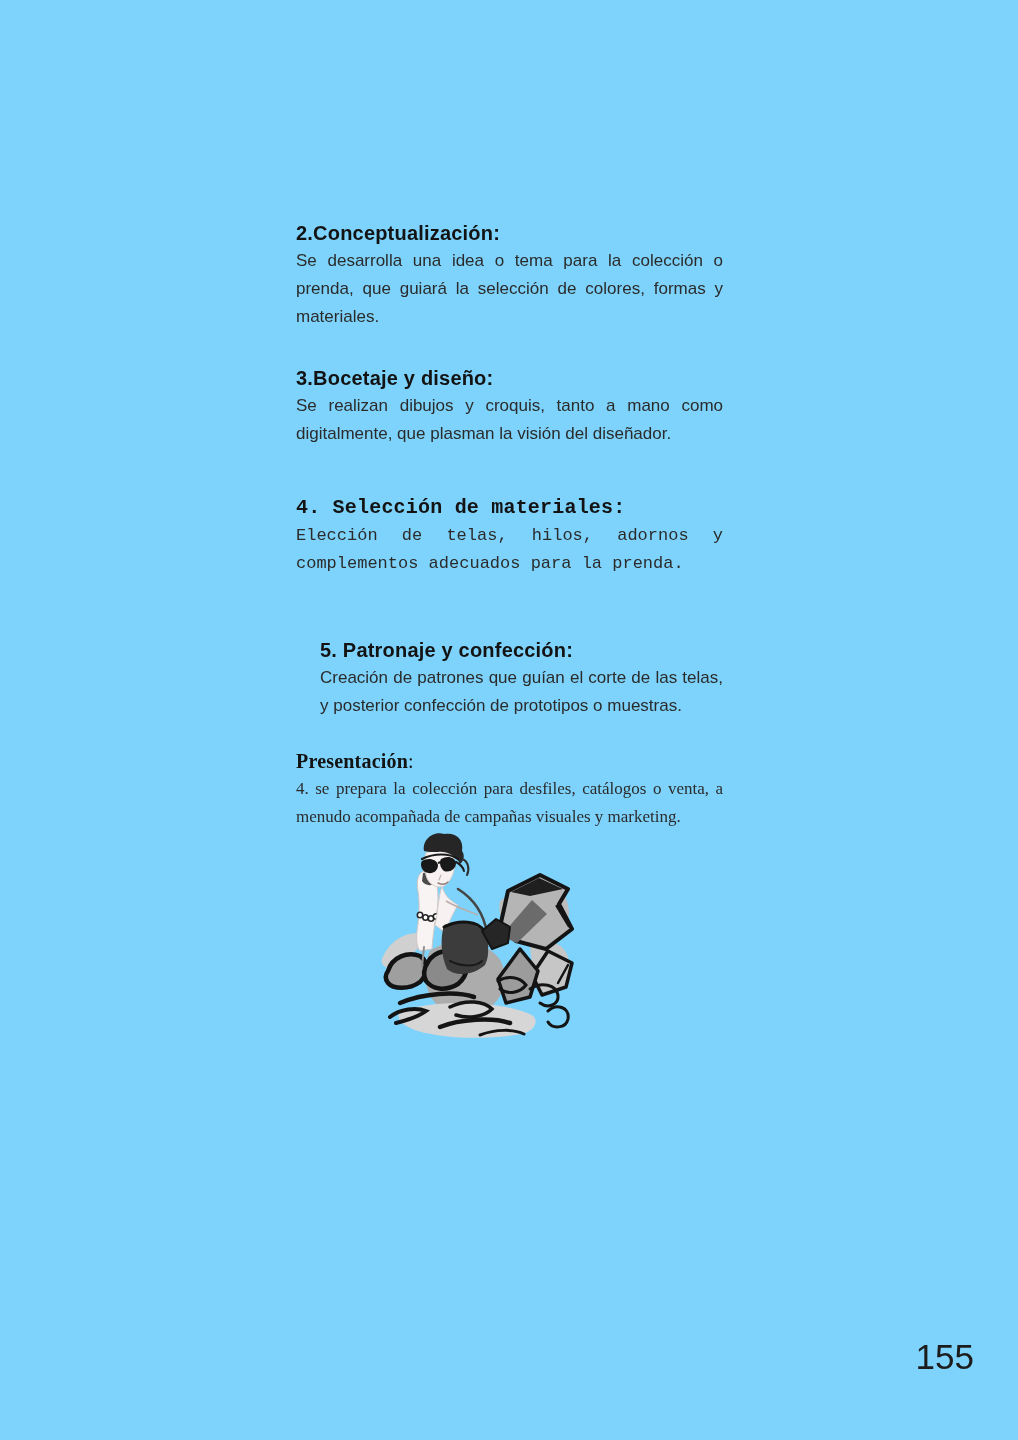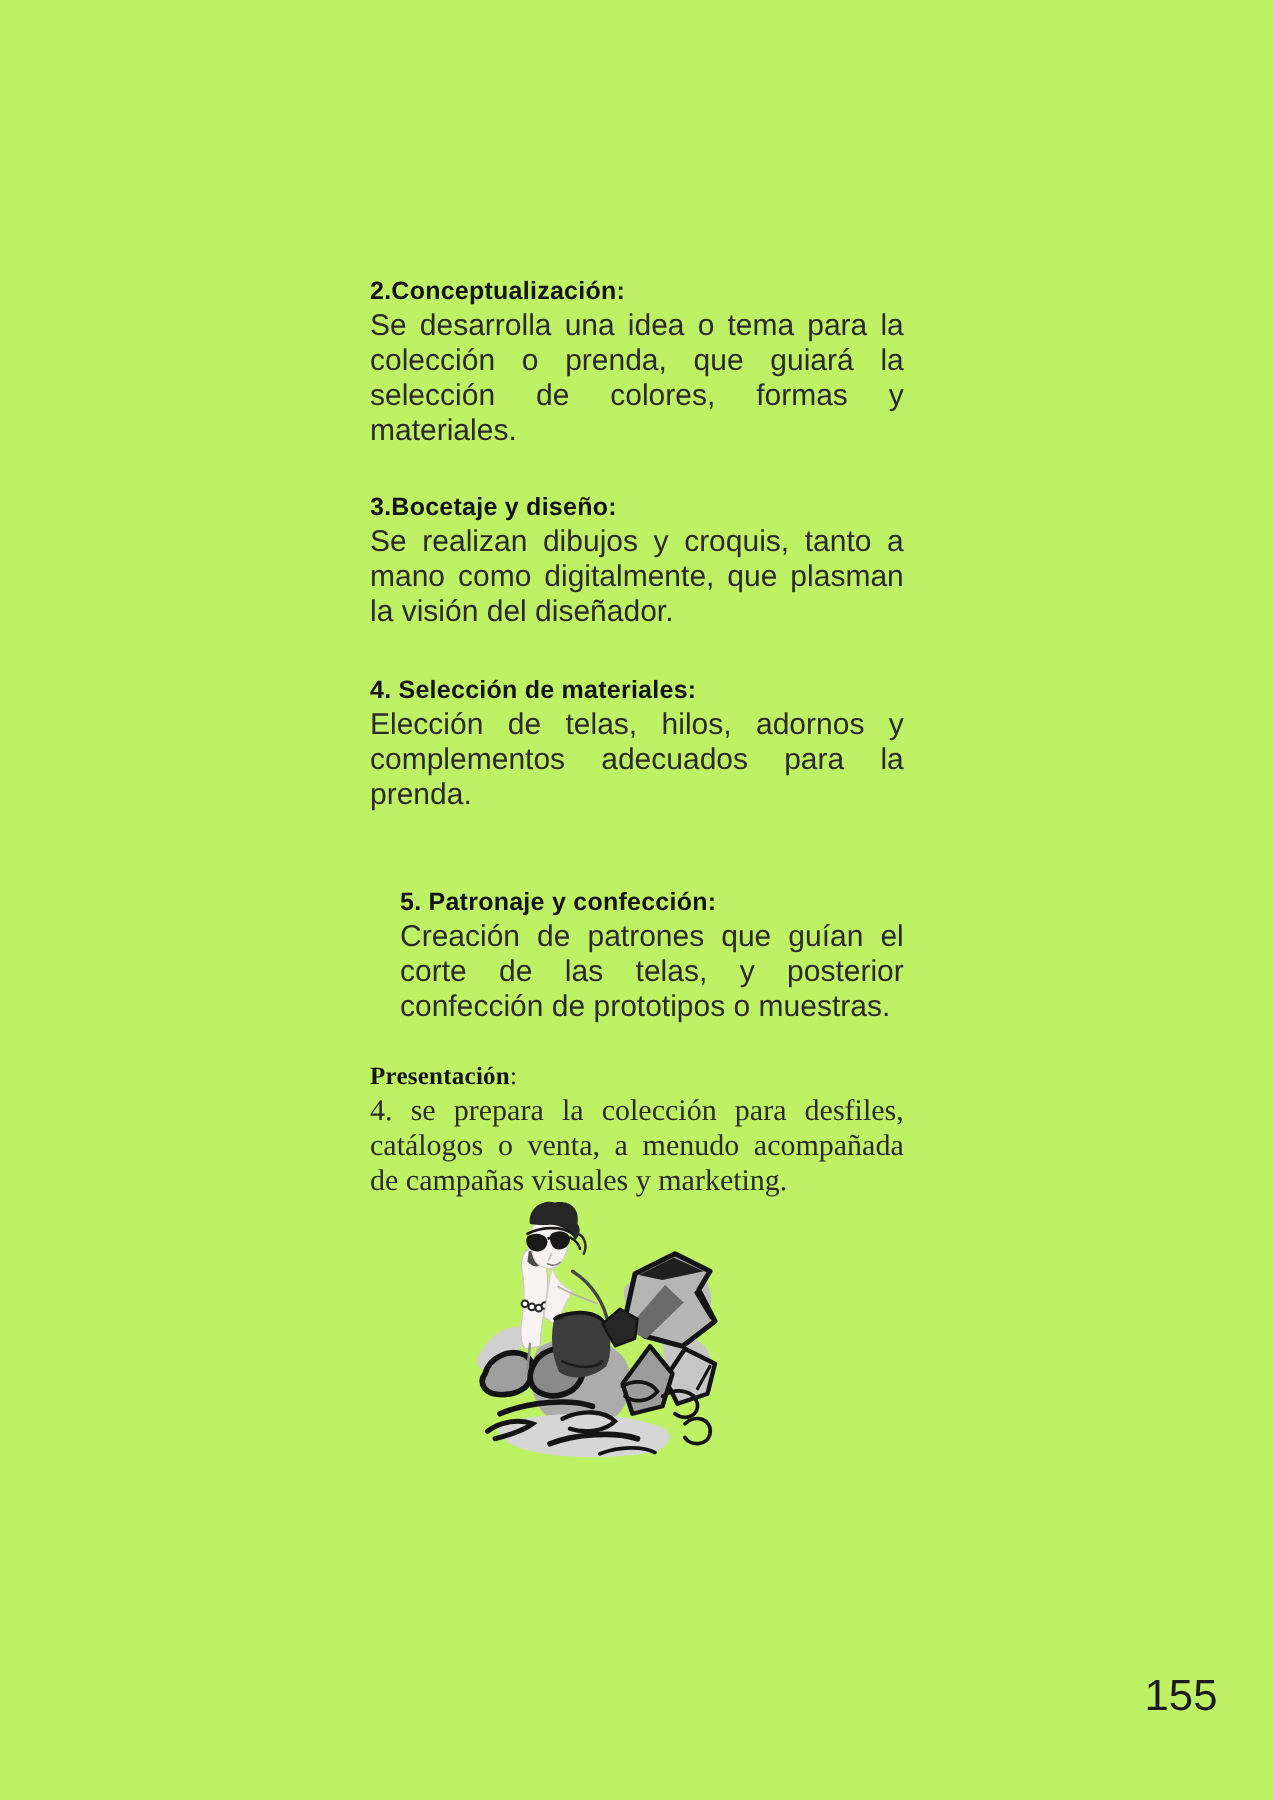--- a/index.html
+++ b/index.html
@@ -1,47 +1,47 @@
 <!DOCTYPE html>
 <html><head>
 <meta charset="utf-8">
 <style>
   html, body { margin: 0; padding: 0; background: #ffffff; }
   .page {
     position: relative;
     width: 1018px;
     height: 1440px;
-    background: #bef264;
+    background: #7dd3fc;
     overflow: hidden;
     font-family: "Liberation Sans", sans-serif;
   }
   .content {
     position: absolute;
     left: 296px;
     top: 219px;
     width: 427px;
   }
   .sec-heading {
     margin: 0;
     font-size: 20px;
     line-height: 28px;
     font-weight: 700;
     color: #131313;
     letter-spacing: 0.2px;
   }
   .sec-heading .suffix { font-weight: 400; }
   .sec-body {
     margin: 0;
-    font-size: 24px;
+    font-size: 17px;
     line-height: 28px;
     color: #2b2b2b;
     text-align: justify;
     text-justify: inter-word;
   }
-  .gap-sm { margin-top: 34px; }
+  .gap-sm { margin-top: 46px; font-family: Liberation Mono, monospace; }
   .gap-md { margin-top: 33px; }
   .gap-lg { margin-top: 58px; margin-left: 24px; }
   .gap-31 { margin-top: 31px; }
   .gap-27 { margin-top: 27px; font-family: Liberation Serif, serif; }
   .figure {
     margin: 0px 0 0 84px;
     width: 212px;
     height: 222px;
   }
   .figure svg { display: block; width: 212px; height: 222px; }

